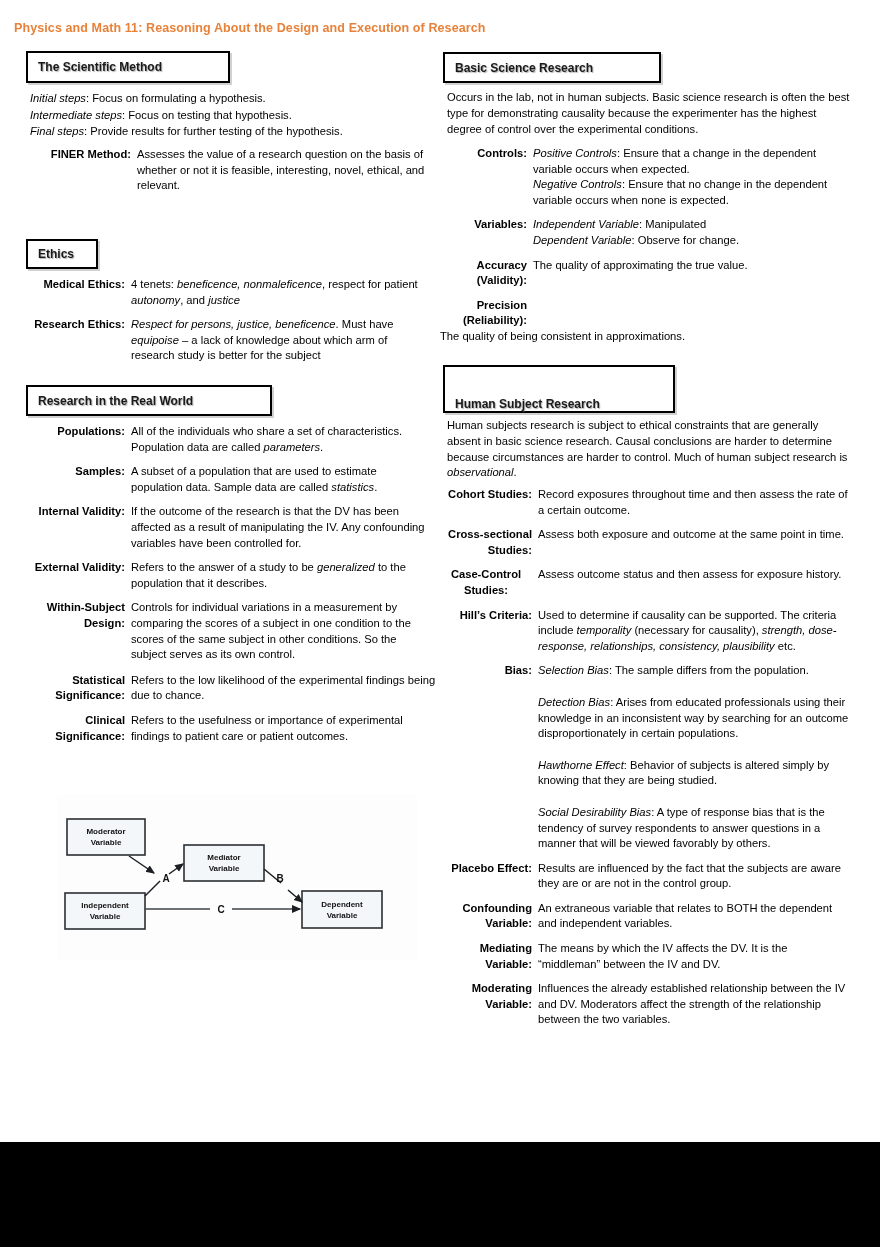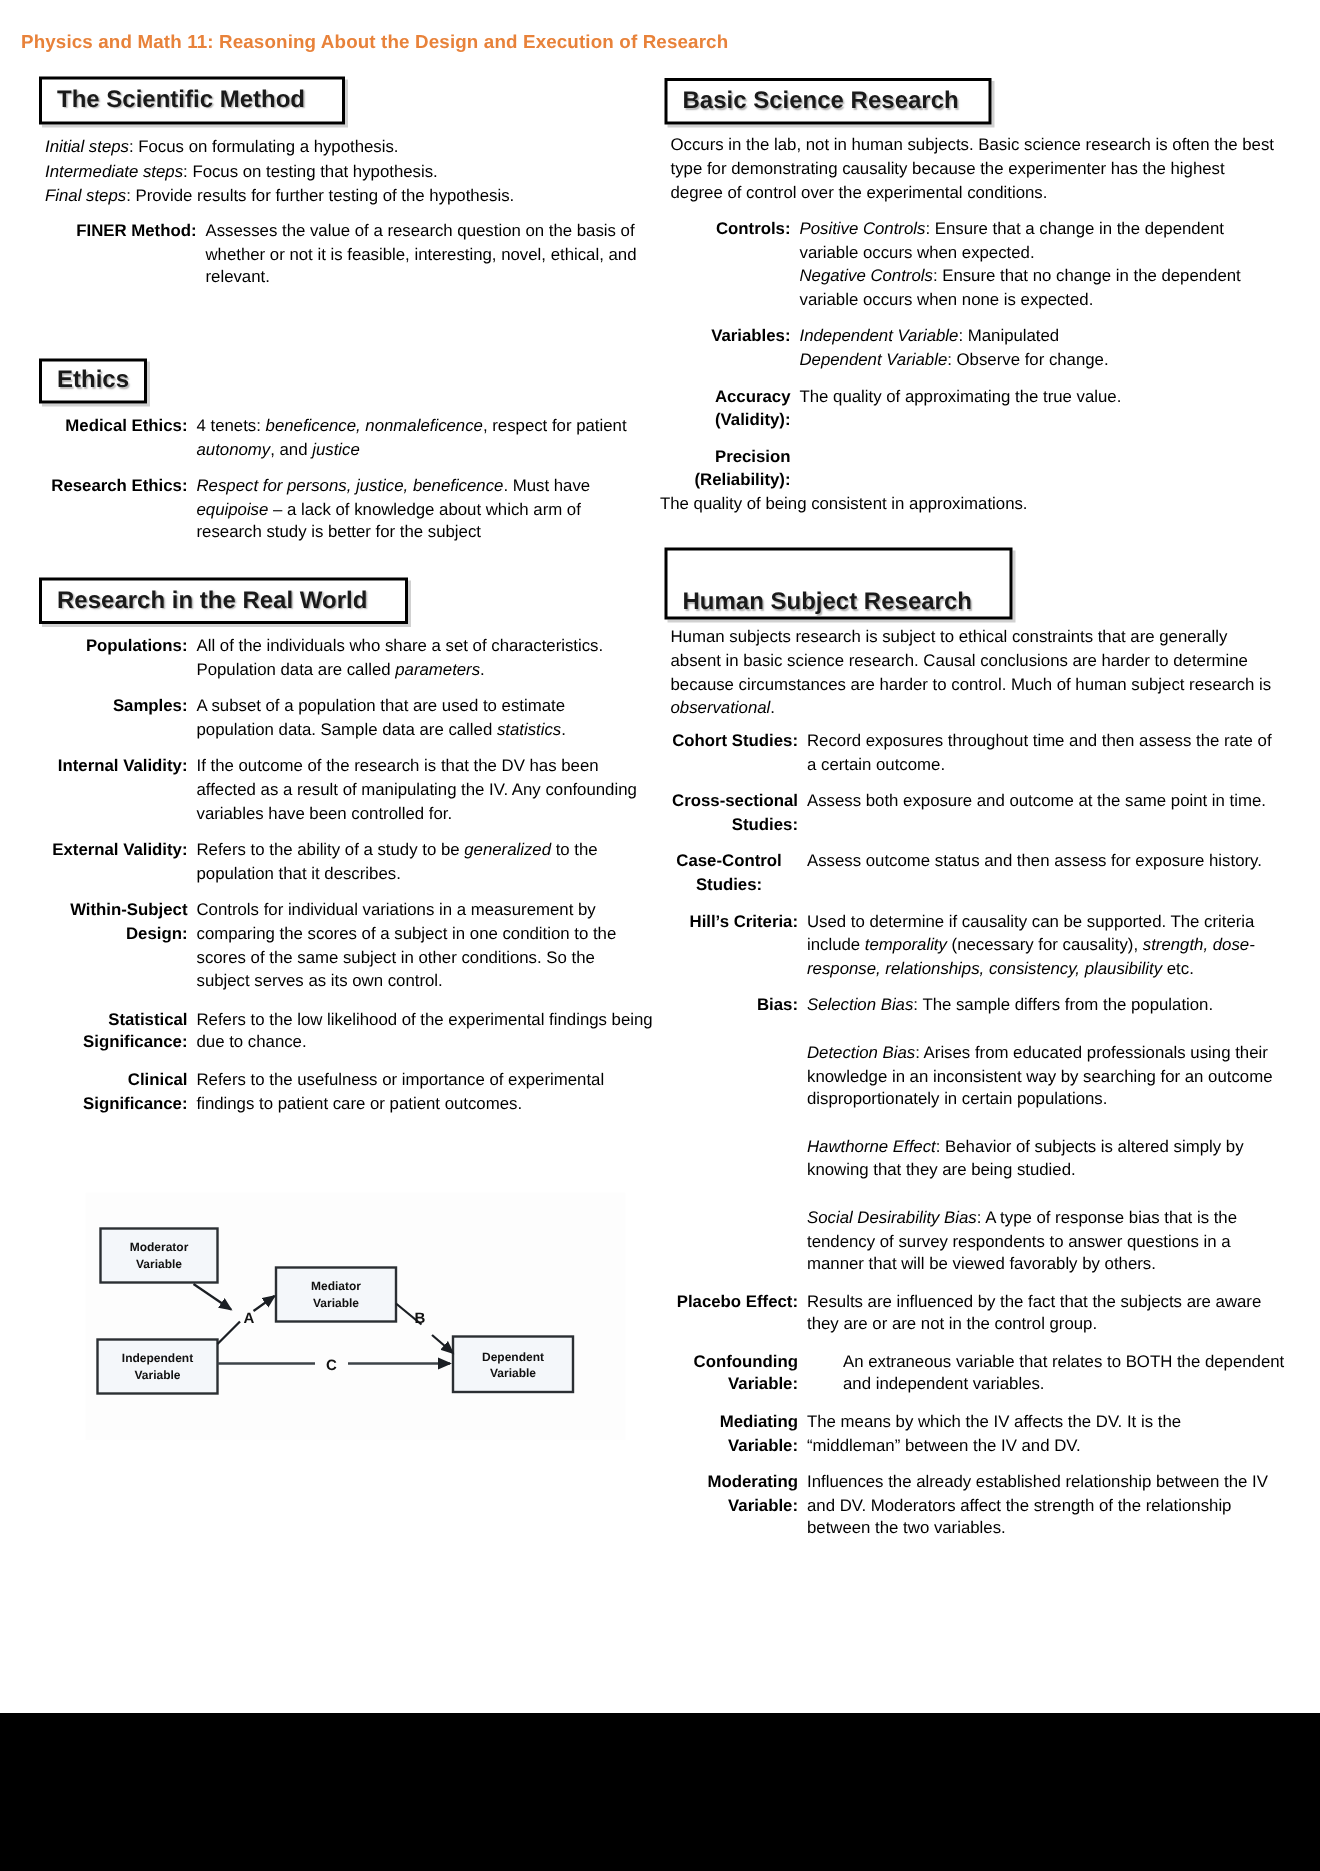--- a/index.html
+++ b/index.html
@@ -29,21 +29,21 @@
   .hdr{
     position:absolute;
     border:2px solid #000;
     background:#fff;
     box-sizing:border-box;
     display:flex;align-items:center;
     padding-left:10px;
     box-shadow:2px 2px 0 rgba(0,0,0,.18);
   }
   .hdr span{
-    font-size:16px;font-weight:bold;color:#1a1a1a;
+    font-size:12px;font-weight:bold;color:#1a1a1a;
     text-shadow:1px 1px 1px rgba(120,120,120,.55);
     white-space:nowrap;
   }
   
   .defs{position:absolute;}
   .row{display:flex;margin-bottom:9px;}
   .row .lbl{
     font-size:11.2px;font-weight:bold;line-height:15.6px;
     text-align:right;flex:0 0 auto;
     padding-right:6px;box-sizing:border-box;
@@ -116,21 +116,21 @@
     <div class="row">
       <div class="lbl" style="width:131px;">Samples:</div>
       <div class="val" style="max-width:276px;"><span>A subset of a population that are used to estimate population data.  Sample data are called </span><i>statistics</i><span>.</span></div>
     </div>
     <div class="row">
       <div class="lbl" style="width:131px;">Internal Validity:</div>
       <div class="val" style="max-width:296px;">If the outcome of the research is that the DV has been affected as a result of manipulating the IV.  Any confounding variables have been controlled for.</div>
     </div>
     <div class="row">
       <div class="lbl" style="width:131px;">External Validity:</div>
-      <div class="val" style="max-width:296px;"><span>Refers to the ability of a study to be </span><i>generalized</i><span> to the population that it describes.</span></div>
+      <div class="val" style="max-width:296px;"><span>Refers to the answer of a study to be </span><i>generalized</i><span> to the population that it describes.</span></div>
     </div>
     <div class="row">
       <div class="lbl" style="width:131px;">Within-Subject
 Design:</div>
       <div class="val" style="max-width:296px;">Controls for individual variations in a measurement by comparing the scores of a subject in one condition to the scores of the same subject in other conditions.  So the subject serves as its own control.</div>
     </div>
     <div class="row" style="margin-top:10px;">
       <div class="lbl" style="width:131px;">Statistical
 Significance:</div>
       <div class="val" style="max-width:305px;">Refers to the low likelihood of the experimental findings being due to chance.</div>
@@ -255,21 +255,21 @@
         <div><i>Social Desirability Bias</i><span>:  A type of response bias that is the tendency of survey respondents to answer questions in a manner that will be viewed favorably by others.</span></div>
       </div>
     </div>
     <div class="row">
       <div class="lbl" style="width:98px;">Placebo Effect:</div>
       <div class="val" style="max-width:312px;">Results are influenced by the fact that the subjects are aware they are or are not in the control group.</div>
     </div>
     <div class="row" style="margin-top:5px;">
       <div class="lbl" style="width:98px;">Confounding
 Variable:</div>
-      <div class="val" style="max-width:312px;margin-left:24px;">An extraneous variable that relates to BOTH the dependent and independent variables.</div>
+      <div class="val" style="max-width:312px;">An extraneous variable that relates to BOTH the dependent and independent variables.</div>
     </div>
     <div class="row" style="margin-top:5px;">
       <div class="lbl" style="width:98px;">Mediating
 Variable:</div>
       <div class="val" style="max-width:312px;">The means by which the IV affects the DV.  It is the “middleman” between the IV and DV.</div>
     </div>
     <div class="row" style="margin-top:5px;">
       <div class="lbl" style="width:98px;">Moderating
 Variable:</div>
       <div class="val" style="max-width:312px;">Influences the already established relationship between the IV and DV.  Moderators affect the strength of the relationship between the two variables.</div>

